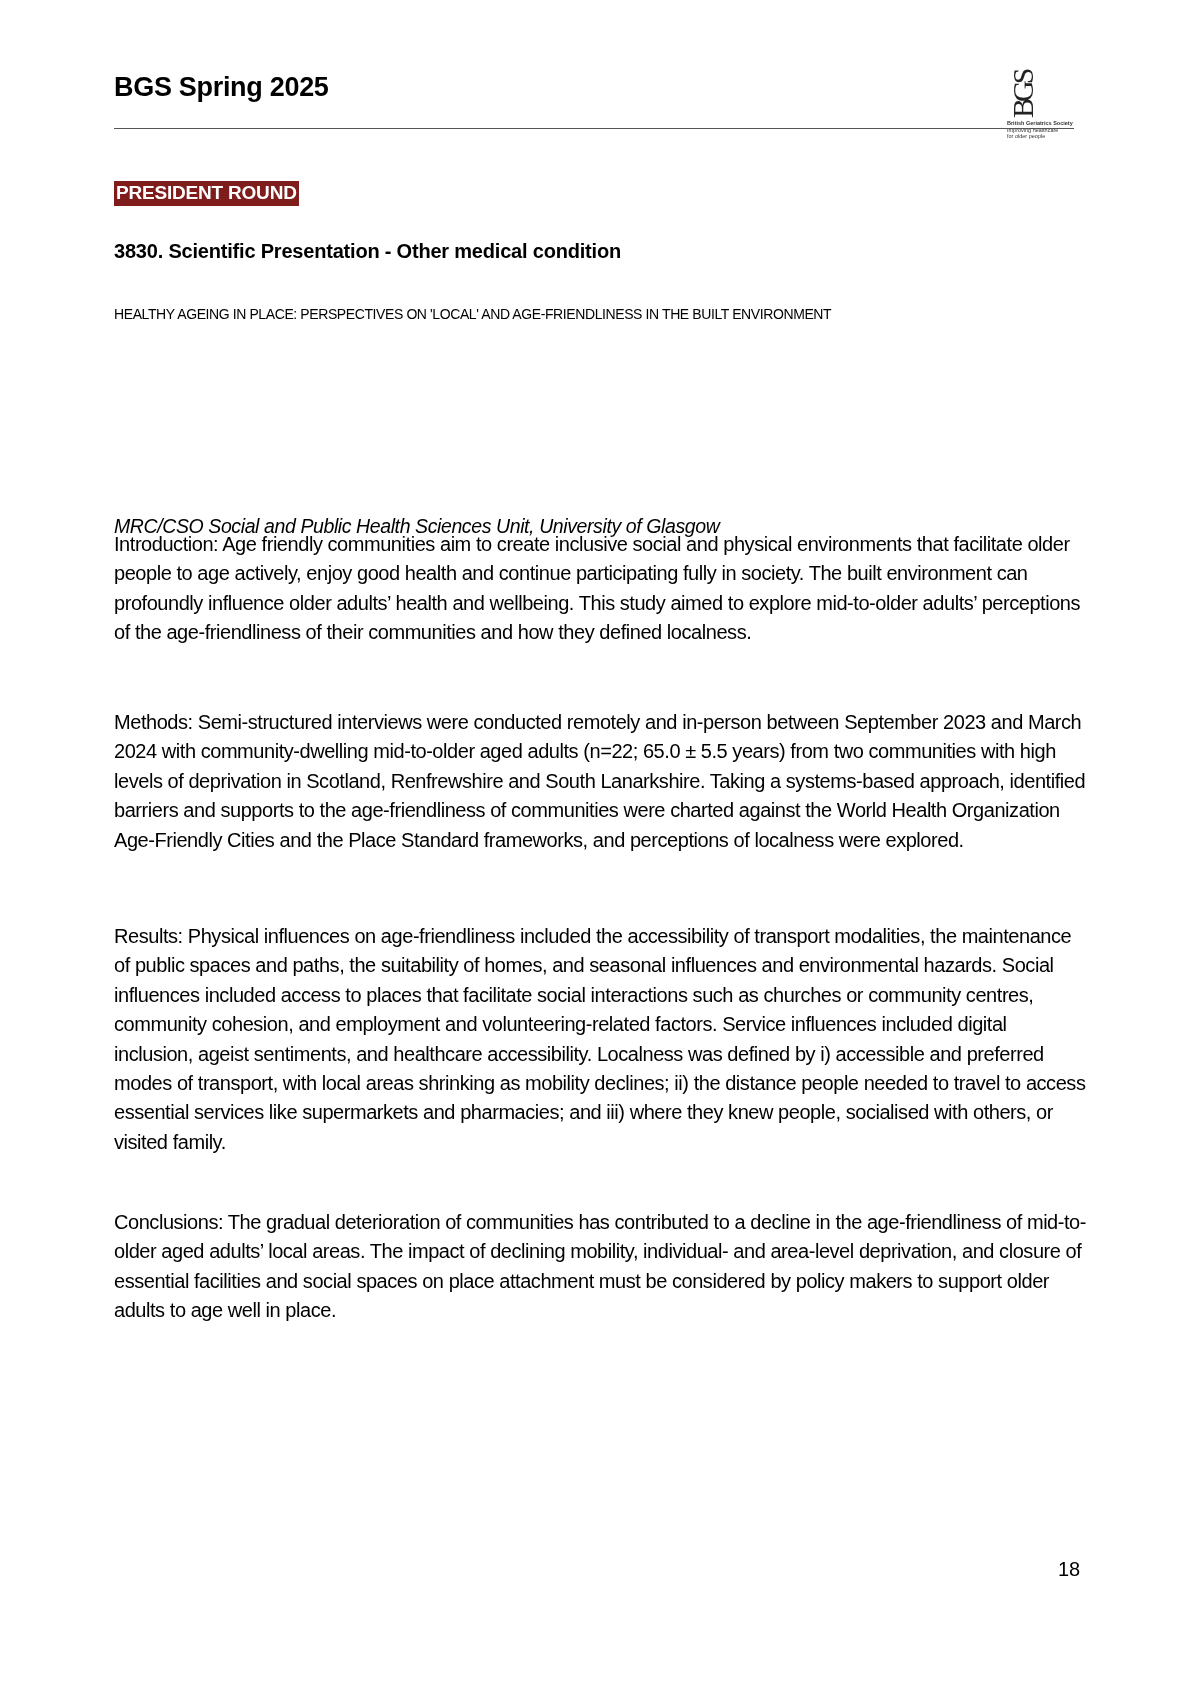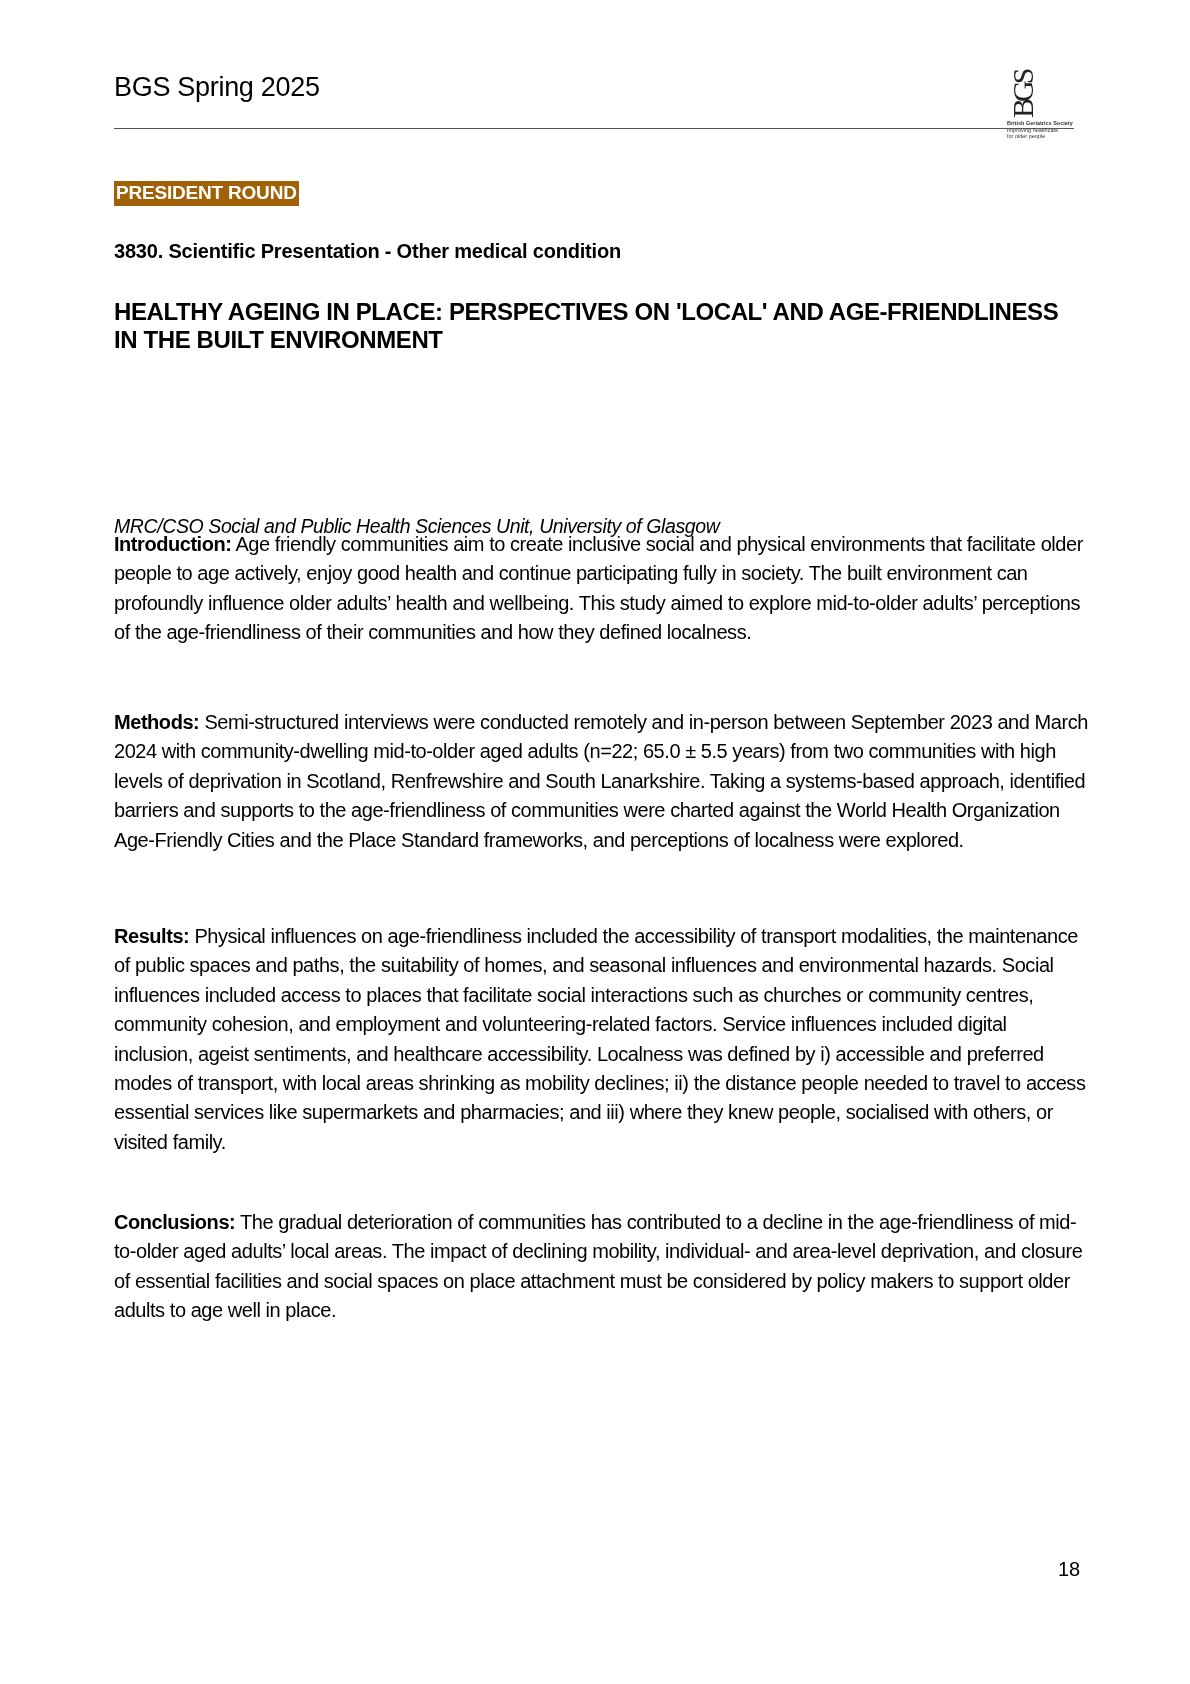--- a/index.html
+++ b/index.html
@@ -2,21 +2,21 @@
 <html><head>
   <meta charset="utf-8">
   <style>
     html, body { margin: 0; padding: 0; background: #ffffff; }
     body {
       width: 1190px; height: 1684px; position: relative; overflow: hidden;
       font-family: "Liberation Sans", "DejaVu Sans", sans-serif; color: #000;
     }
     .header-title {
       position: absolute; left: 114px; top: 72px;
-      font-size: 27px; font-weight: normal; letter-spacing: -0.3px;
+      font-size: 27px; font-weight: bold; letter-spacing: -0.3px;
     }
     .logo {
       position: absolute; left: 1000px; top: 52px; width: 100px; height: 90px;
     }
     .logo-mark {
       position: absolute; left: 8px; top: 0px; width: 30px; height: 66px;
       font-family: "Liberation Serif", "DejaVu Serif", serif;
       font-size: 30px; line-height: 30px; color: #222;
       writing-mode: vertical-rl; transform: rotate(180deg);
       letter-spacing: -4px;
@@ -24,44 +24,44 @@
     .logo-text {
       position: absolute; left: 7px; top: 68px; font-size: 5.5px; line-height: 6.5px; color: #333; white-space: nowrap;
     }
     .logo-text .bold { font-weight: bold; }
     .rule {
       position: absolute; left: 114px; top: 128px; width: 960px; height: 0;
       border-top: 1px solid #555;
     }
     .badge {
       position: absolute; left: 114px; top: 181px;
-      background: #a16207; color: #fff; font-weight: bold;
+      background: #7f1d1d; color: #fff; font-weight: bold;
       font-size: 19px; padding: 1px 2px 2px 2px; letter-spacing: -0.2px;
     }
     .section-heading {
       position: absolute; left: 114px; top: 240px;
       font-size: 20px; font-weight: bold; letter-spacing: -0.2px;
     }
     .paper-title {
       position: absolute; left: 114px; top: 298px; width: 960px;
-      font-size: 24px; font-weight: bold; line-height: 28px; letter-spacing: -0.4px;
+      font-size: 14px; font-weight: normal; line-height: 33px; letter-spacing: -0.4px;
     }
     .authors {
       position: absolute; left: 114px; top: 385px; width: 900px;
       font-size: 20px; line-height: 29px; letter-spacing: -0.4px;
     }
     .affiliation {
       position: absolute; left: 114px; top: 473px;
       font-size: 19.5px; font-style: italic; letter-spacing: -0.4px; margin-top: 42px;
     }
     .para {
       position: absolute; left: 114px; width: 976px;
       font-size: 20px; line-height: 29.4px; letter-spacing: -0.45px;
     }
-    .para .lead { font-weight: bold; margin-top: 36px; }
+    .para .lead { font-weight: normal; margin-top: 36px; }
     #intro { top: 530px; }
     #methods { top: 708px; }
     #results { top: 922px; }
     #conclusions { top: 1208px; }
     .page-number {
       position: absolute; left: 1058px; top: 1558px; font-size: 20px;
     }
   </style>
 </head>
 <body>

